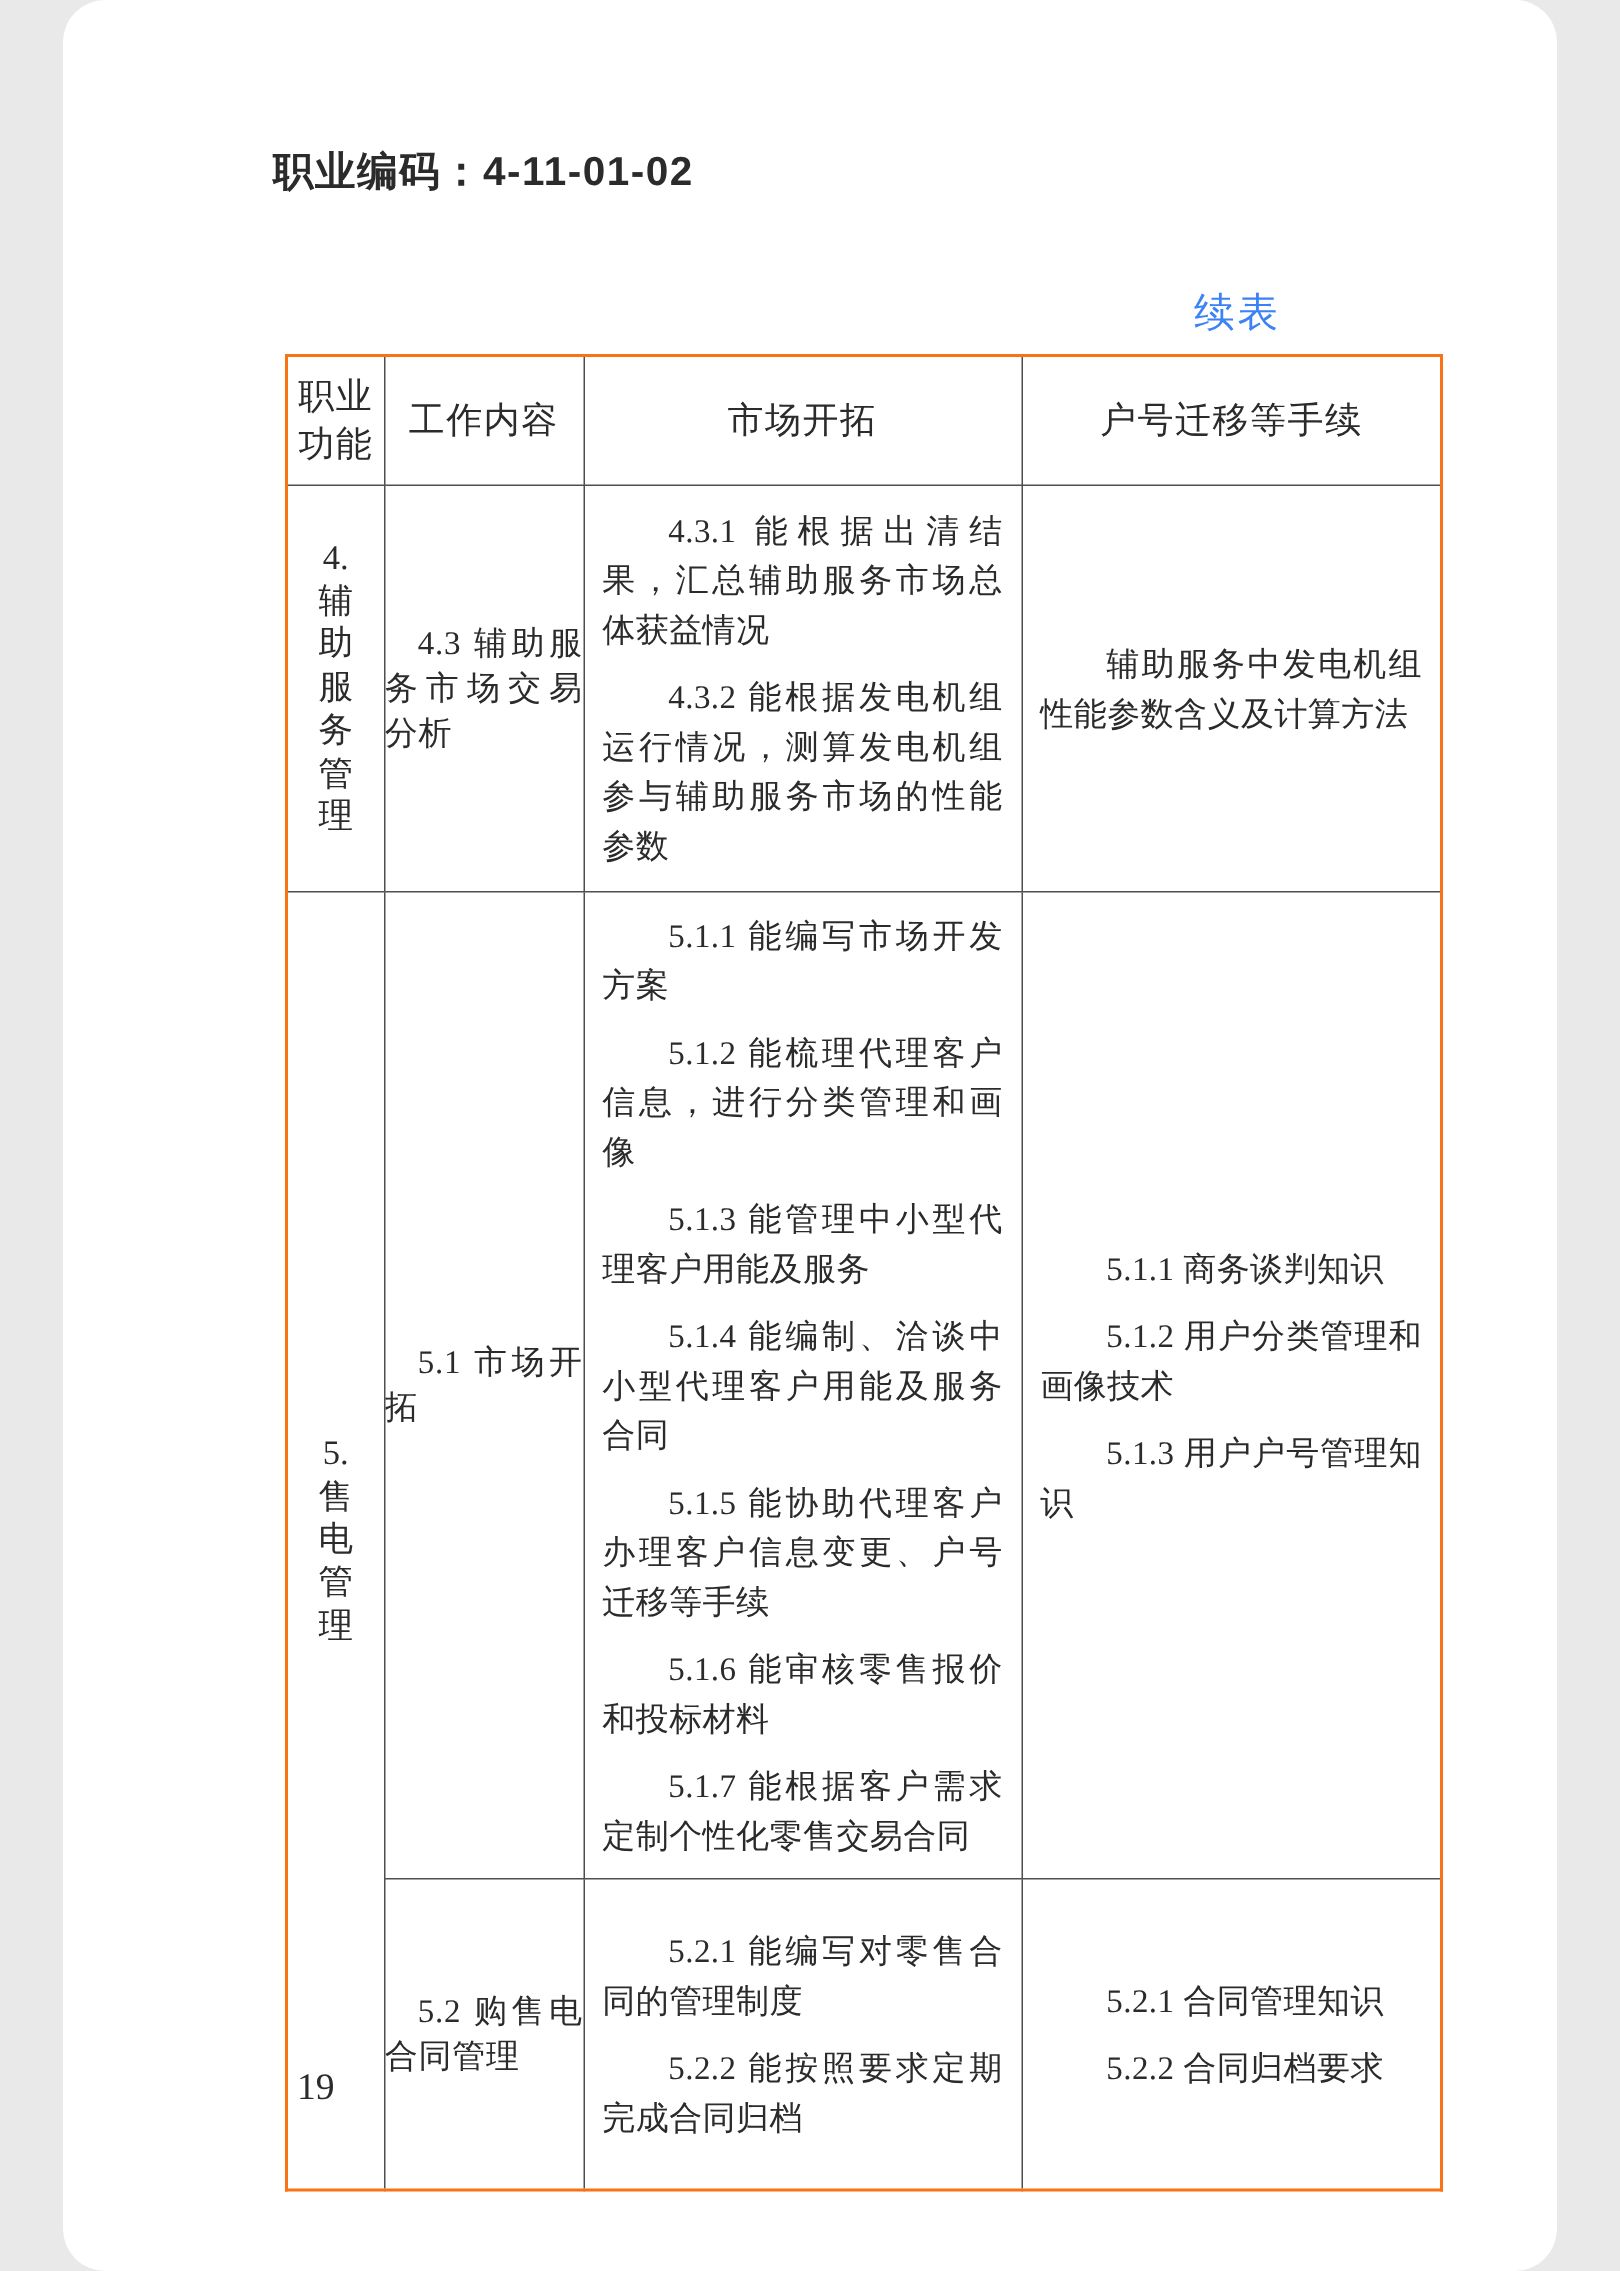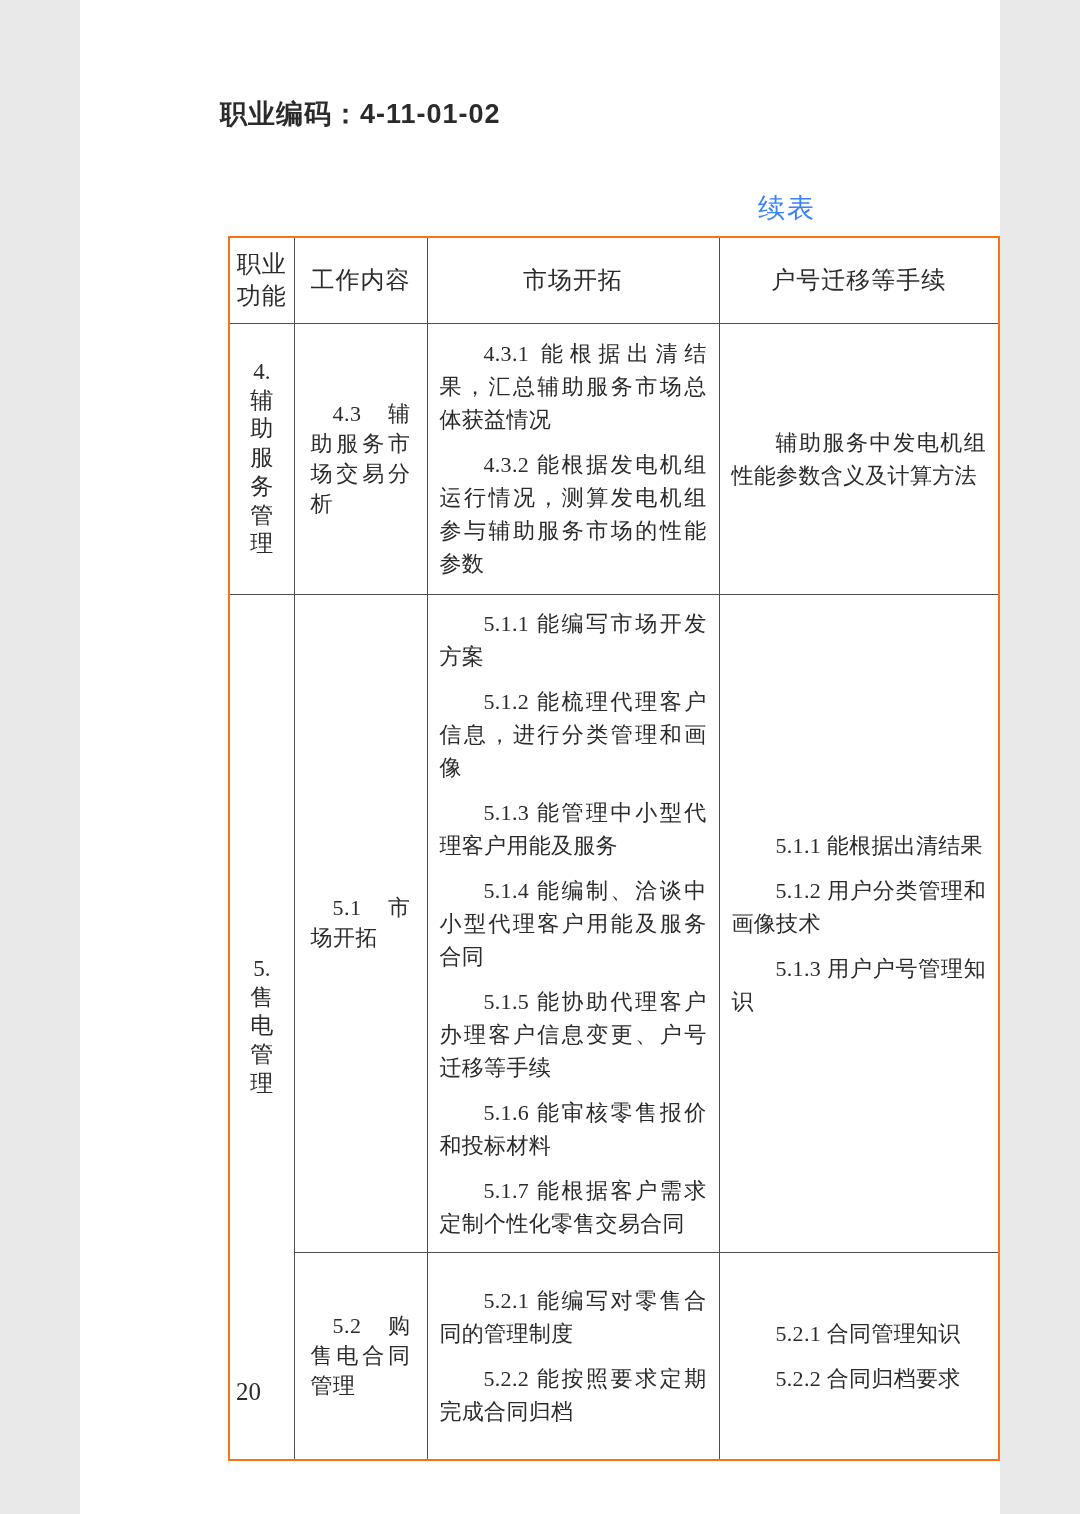--- a/index.html
+++ b/index.html
@@ -2,27 +2,28 @@
 <html><head>
 <meta charset="utf-8">
 <style>
   html, body {
     margin: 0;
     padding: 0;
     background: #e9e9e9;
   }
   .page {
     position: relative;
-    width: 920px;
+    width: 996px;
     height: 1514px;
     margin: 0 auto;
     background: #ffffff;
     font-family: "Liberation Serif", "DejaVu Serif", serif;
     color: #2b2b2b;
     overflow: hidden;
+    border-radius: 28px;
   }
   .occ-code {
     position: absolute;
     left: 140px;
     top: 96px;
     font-family: "Liberation Sans", "DejaVu Sans", sans-serif;
     font-weight: bold;
     font-size: 27px;
     letter-spacing: 1px;
     color: #2b2b2b;
@@ -62,21 +63,21 @@
     letter-spacing: 1px;
   }
   .pre { white-space: pre-line; }
   .func-cell {
     text-align: center;
     font-size: 23px;
     line-height: 1.25;
   }
   .work-cell { padding: 0 9px; }
   .work-cell p {
-    margin: 16px;
+    margin: 0;
     font-size: 22px;
     line-height: 30px;
     text-align: justify;
     text-indent: 1em;
     letter-spacing: 0.5px;
   }
   .skill-cell { padding: 0 9px; }
   .know-cell { padding: 0 10px; }
   .skill-cell p, .know-cell p {
     margin: 12px;
@@ -153,21 +154,21 @@
       <td class="skill-cell">
         <p>5.1.1 能编写市场开发方案</p>
         <p>5.1.2 能梳理代理客户信息，进行分类管理和画像</p>
         <p>5.1.3 能管理中小型代理客户用能及服务</p>
         <p>5.1.4 能编制、洽谈中小型代理客户用能及服务合同</p>
         <p>5.1.5 能协助代理客户办理客户信息变更、户号迁移等手续</p>
         <p>5.1.6 能审核零售报价和投标材料</p>
         <p>5.1.7 能根据客户需求定制个性化零售交易合同</p>
       </td>
       <td class="know-cell">
-        <p>5.1.1 能根据出清结果</p>
+        <p>5.1.1 商务谈判知识</p>
         <p>5.1.2 用户分类管理和画像技术</p>
         <p>5.1.3 用户户号管理知识</p>
       </td>
     </tr>
 
     <tr style="height:208px;">
       <td class="work-cell">
         <p>5.2 购售电合同管理</p>
       </td>
       <td class="skill-cell">
@@ -175,15 +176,15 @@
         <p>5.2.2 能按照要求定期完成合同归档</p>
       </td>
       <td class="know-cell">
         <p>5.2.1 合同管理知识</p>
         <p>5.2.2 合同归档要求</p>
       </td>
     </tr>
   </tbody>
     </table>
 
-  <div class="page-num">20</div>
+  <div class="page-num">19</div>
 
 </div>
 
 </body></html>

